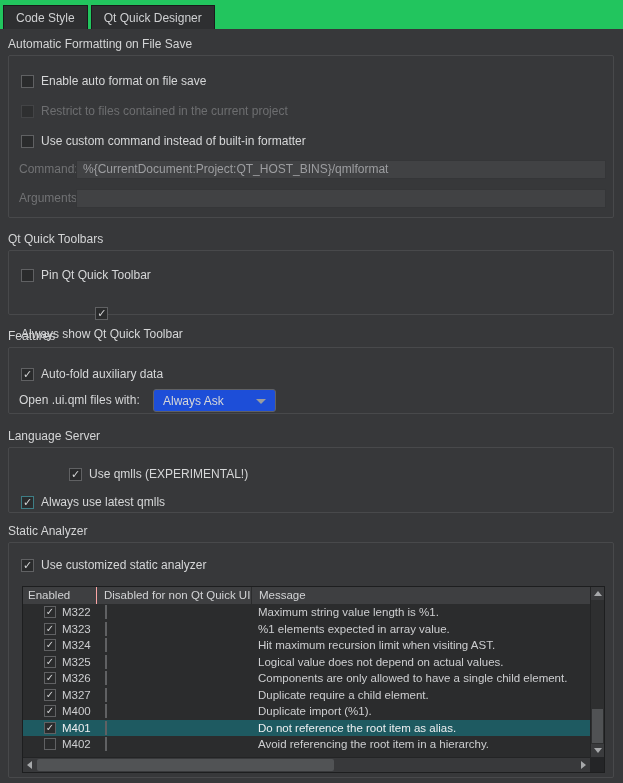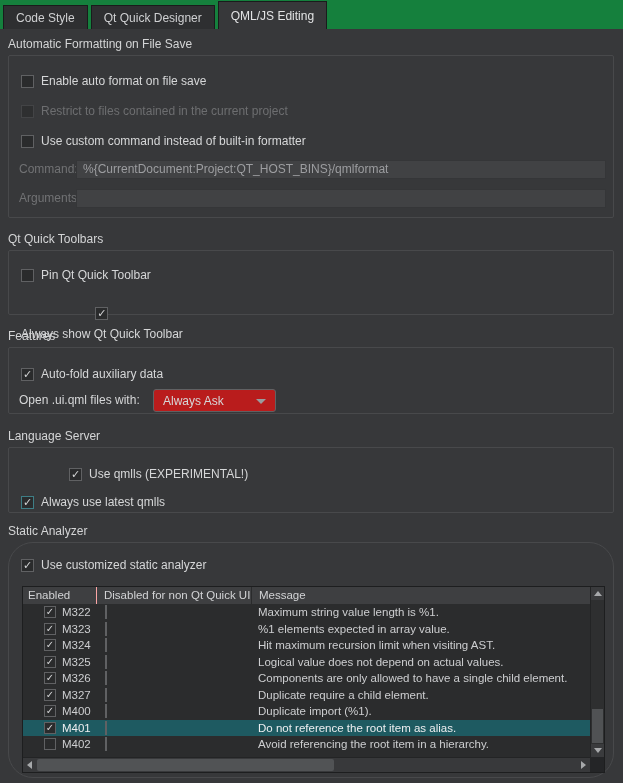--- a/index.html
+++ b/index.html
@@ -1,20 +1,20 @@
 <!DOCTYPE html>
 <html><head>
 <meta charset="utf-8">
 <style>
   html,body{margin:0;padding:0;background:#292a2b;}
   *{box-sizing:border-box;}
   .screen{position:relative;width:623px;height:783px;overflow:hidden;
           font-family:"Liberation Sans","DejaVu Sans",sans-serif;color:#d6d7d8;}
   
-  .tabbar{position:absolute;top:0;left:0;right:0;height:29px;background:#15803d;
+  .tabbar{position:absolute;top:0;left:0;right:0;height:29px;background:#22c55e;
           display:flex;align-items:flex-end;padding-left:3px;}
   .tab{height:24px;padding:0 12px;background:#2e2f31;border:1px solid #1a1b1c;border-bottom:none;
        display:flex;align-items:center;font-size:12px;color:#cfd0d2;margin-right:3px;}
   .tab.active{height:28px;background:#37383a;color:#e2e3e4;z-index:2;}
   
   .content{position:absolute;top:29px;left:0;right:0;bottom:0;background:#37383a;}
   .group{position:absolute;left:8px;width:606px;}
   .group-title{font-size:12px;color:#d4d5d6;height:13px;line-height:13px;}
   .group-frame{position:absolute;left:0;right:0;border:1px solid #48494b;border-radius:2px;}
   
@@ -25,21 +25,21 @@
   .cb.teal{border-color:#3e7e86;}
   .cbrow .cb-label{font-size:12px;color:#d6d7d8;white-space:nowrap;}
   .cbrow.disabled .cb-label{color:#6d6e70;}
   .cbrow.disabled .cb{border-color:#434446;background:#2e2f30;}
   
   .fieldlabel{position:absolute;left:10px;color:#717274;font-size:12px;line-height:19px;}
   .field{position:absolute;left:67px;width:530px;height:19px;background:#414244;border:1px solid #353638;
          color:#9c9da0;font-size:12px;line-height:17px;padding:0 6px;white-space:nowrap;overflow:hidden;}
   
   .comborow-label{position:absolute;left:10px;font-size:12px;color:#d6d7d8;line-height:23px;}
-  .combo{position:absolute;left:144px;width:123px;height:23px;background:#b91c1c;border:1px solid #606163;
+  .combo{position:absolute;left:144px;width:123px;height:23px;background:#1d4ed8;border:1px solid #606163;
          border-radius:3px;font-size:12px;color:#d6d7d8;display:flex;align-items:center;padding-left:9px;}
   .combo-arrow{position:absolute;right:9px;top:9px;width:0;height:0;
          border-left:5px solid transparent;border-right:5px solid transparent;border-top:5px solid #9a9c9e;}
   
   .table{position:absolute;left:13px;top:43px;width:583px;height:187px;background:#2b2c2d;
          border:1px solid #1d1e1f;}
   .thead{display:flex;height:17px;background:#3e3f41;font-size:11.5px;color:#d2d3d5;}
   .th{line-height:17px;white-space:nowrap;overflow:hidden;}
   .th1{width:73px;padding-left:5px;}
   .th2{width:155px;padding-left:7px;border-left:1px solid #fca5a5;}
@@ -69,21 +69,20 @@
   .arr-right{width:0;height:0;border-top:4px solid transparent;border-bottom:4px solid transparent;border-left:5px solid #a7a9ab;}
 </style>
 </head>
 <body>
 
 <div class="screen">
 
   <div class="tabbar">
     <div class="tab">Code Style</div>
     <div class="tab">Qt Quick Designer</div>
-    <div class="tab active">QML/JS Editing</div>
   </div>
 
   <div class="content">
 
     <div class="group" style="top:9px;">
       <div class="group-title">Automatic Formatting on File Save</div>
       <div class="group-frame" style="top:17px;height:163px;">
         <div class="cbrow" style="top:18px;">
           <span class="cb"></span>
           <span class="cb-label">Enable auto format on file save</span>
@@ -141,21 +140,21 @@
         </div>
         <div class="cbrow" style="top:47px;">
           <span class="cb teal checked"></span>
           <span class="cb-label">Always use latest qmlls</span>
         </div>
       </div>
     </div>
 
     <div class="group" style="top:496px;">
       <div class="group-title">Static Analyzer</div>
-      <div class="group-frame" style="top:17px;height:236px;border-radius:25px;">
+      <div class="group-frame" style="top:17px;height:236px;">
         <div class="cbrow" style="top:15px;">
           <span class="cb checked"></span>
           <span class="cb-label">Use customized static analyzer</span>
         </div>
 
         <div class="table">
           <div class="thead">
             <div class="th th1">Enabled</div>
             <div class="th th2">Disabled for non Qt Quick UI</div>
             <div class="th th3">Message</div>

